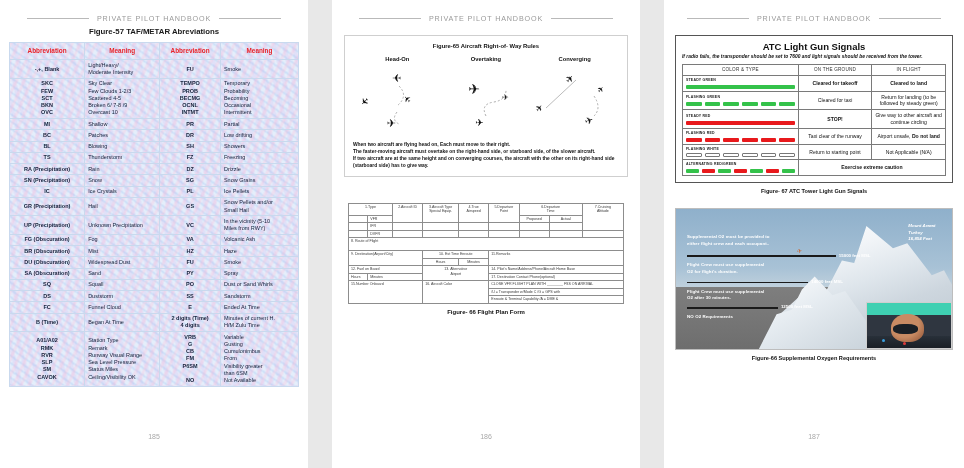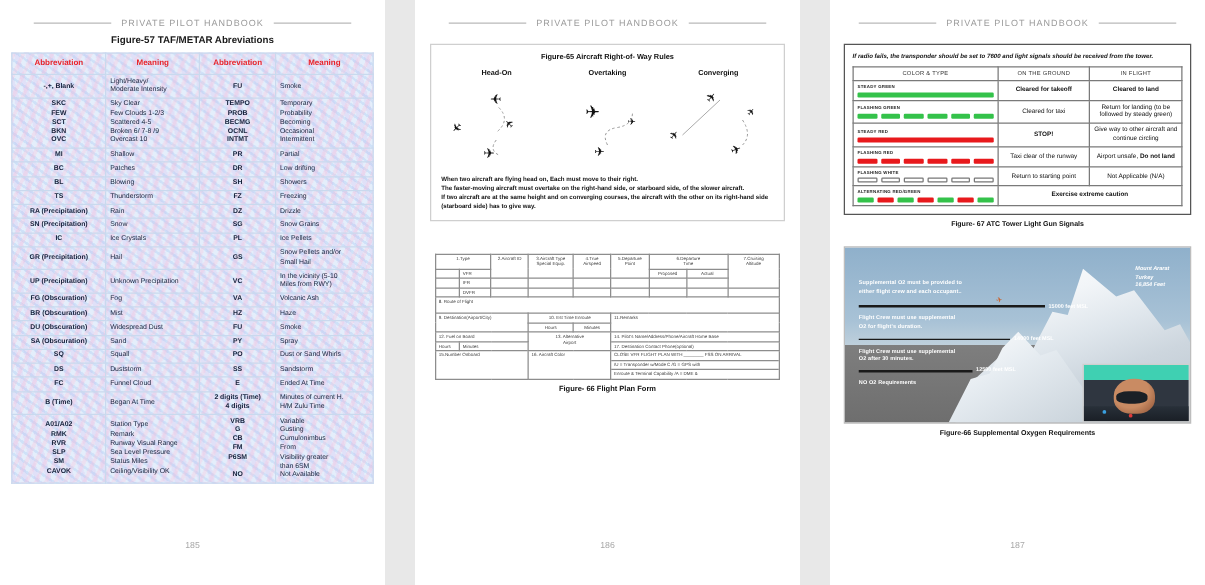--- a/index.html
+++ b/index.html
@@ -515,20 +515,21 @@
   <div class="gap"></div>
 
   <div class="page p3">
     <div class="runhead">
       <span class="rule"></span>
       <span class="txt">PRIVATE PILOT HANDBOOK</span>
       <span class="rule"></span>
     </div>
 
     <div class="atc-box">
+      <div class="atc-h1">ATC Light Gun Signals</div>
       <div class="atc-sub">If radio fails, the transponder should be set to 7600 and light signals should be received from the tower.</div>
       <table class="atc">
         <colgroup>
             <col style="width:44%">
             <col style="width:28%">
             <col style="width:28%">
           </colgroup>
         <thead>
             <tr id="atc-head">
               <th>COLOR &amp; TYPE</th>

